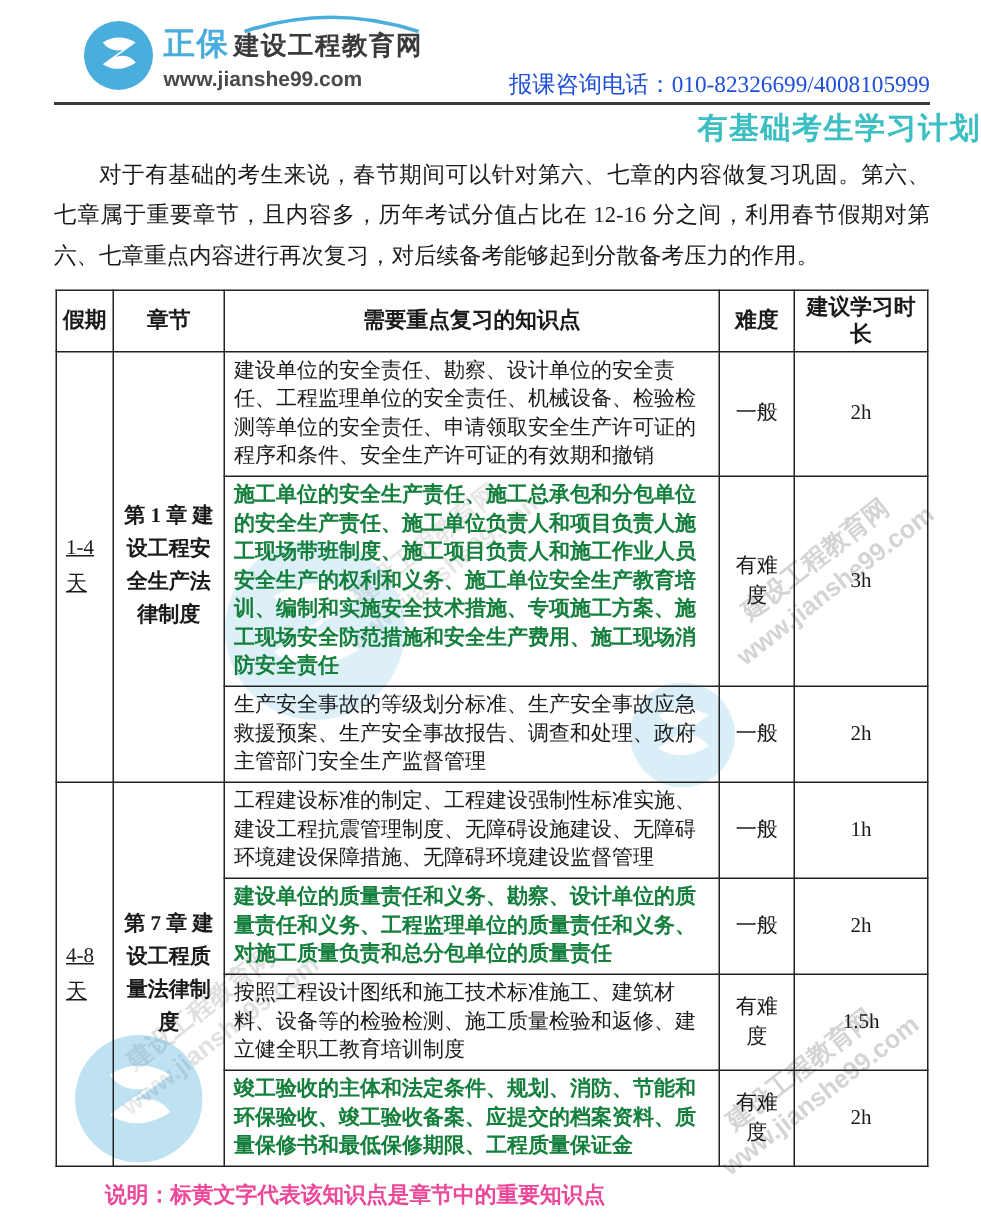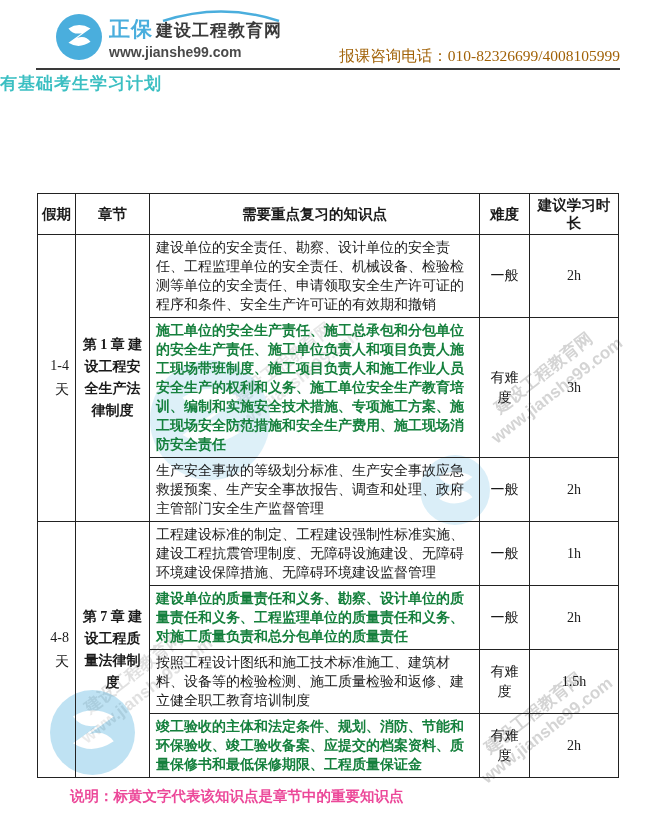--- a/index.html
+++ b/index.html
@@ -17,36 +17,36 @@
           border-bottom:2px solid #3a3a3a;z-index:2;}
   .logo{position:absolute;left:20px;top:2px;display:flex;align-items:flex-end;}
   .logo-circle{width:46px;height:46px;flex:0 0 46px;}
   .logo-circle svg{display:block;}
   .logo-textcol{margin-left:7px;padding-top:5px;position:relative;}
   .logo-arc{position:absolute;left:52px;top:-2px;width:120px;height:14px;}
   .brand-line{display:flex;align-items:baseline;font-family:"Liberation Sans",sans-serif;}
   .brand-zh{color:#4aaedd;font-size:21px;font-weight:bold;letter-spacing:1px;}
   .brand-rest{color:#3a3a3a;font-size:17px;font-weight:bold;margin-left:3px;letter-spacing:1px;}
   .brand-url{color:#4a4a4a;font-size:14px;font-weight:bold;font-family:"Liberation Sans",sans-serif;margin-top:1px;}
-  .phone{position:absolute;right:0;bottom:1px;font-size:15.5px;color:#a16207;}
+  .phone{position:absolute;right:0;bottom:1px;font-size:15.5px;color:#1d4ed8;}
   
-  .doc-title{position:absolute;left:0;width:654px;top:72px;text-align:left;z-index:2;
-             color:#3bbfc2;font-size:17px;font-weight:bold;letter-spacing:1px;}
+  .doc-title{position:absolute;left:0;width:654px;top:72px;text-align:right;z-index:2;
+             color:#3bbfc2;font-size:20px;font-weight:bold;letter-spacing:1px;}
   
   .intro{position:absolute;left:36px;top:104px;width:584px;z-index:2;
          font-size:15px;line-height:27px;text-align:justify;}
   .intro p{margin:0;text-indent:2em;}
   
   .plan-table{position:absolute;left:37px;top:193px;z-index:2;border-collapse:collapse;
               table-layout:fixed;width:581px;padding-left:24px;}
   .plan-table th,.plan-table td{border:1px solid #222;font-size:14px;vertical-align:middle;
               padding:2px 4px;background:transparent;}
   .plan-table th{font-weight:bold;text-align:center;font-size:14.5px;line-height:18px;height:36px;}
   td.points{text-align:left;line-height:19px;padding:3px 6px;}
-  td.period{text-align:right;line-height:24px;padding:2px 6px;}
+  td.period{text-align:left;line-height:24px;padding:2px 6px;text-decoration:underline;}
   td.chapter{text-align:center;font-weight:bold;line-height:22px;padding:2px 5px;}
   td.diff{text-align:center;line-height:20px;padding:2px 7px;font-family:Liberation Serif, serif;}
   td.hours{text-align:center;}
   tr.hl td.points{color:#15803d;font-weight:bold;}
   
   .note{position:absolute;left:36px;top:787px;width:584px;z-index:2;
         color:#ec4899;font-weight:bold;font-size:14.5px;padding-left:34px;}
 </style>
 </head>
 <body>
@@ -110,20 +110,21 @@
       </div>
     </div>
     <div class="phone">
       <span>报课咨询电话：</span><span>010-82326699/4008105999</span>
     </div>
   </div>
 
   <div class="doc-title">有基础考生学习计划</div>
 
   <div class="intro">
+    <p>对于有基础的考生来说，春节期间可以针对第六、七章的内容做复习巩固。第六、七章属于重要章节，且内容多，历年考试分值占比在 12-16 分之间，利用春节假期对第六、七章重点内容进行再次复习，对后续备考能够起到分散备考压力的作用。</p>
   </div>
 
   <table class="plan-table">
     <colgroup>
       <col style="width:38px">
         <col style="width:74px">
         <col style="width:330px">
         <col style="width:50px">
         <col style="width:89px">
     </colgroup>

